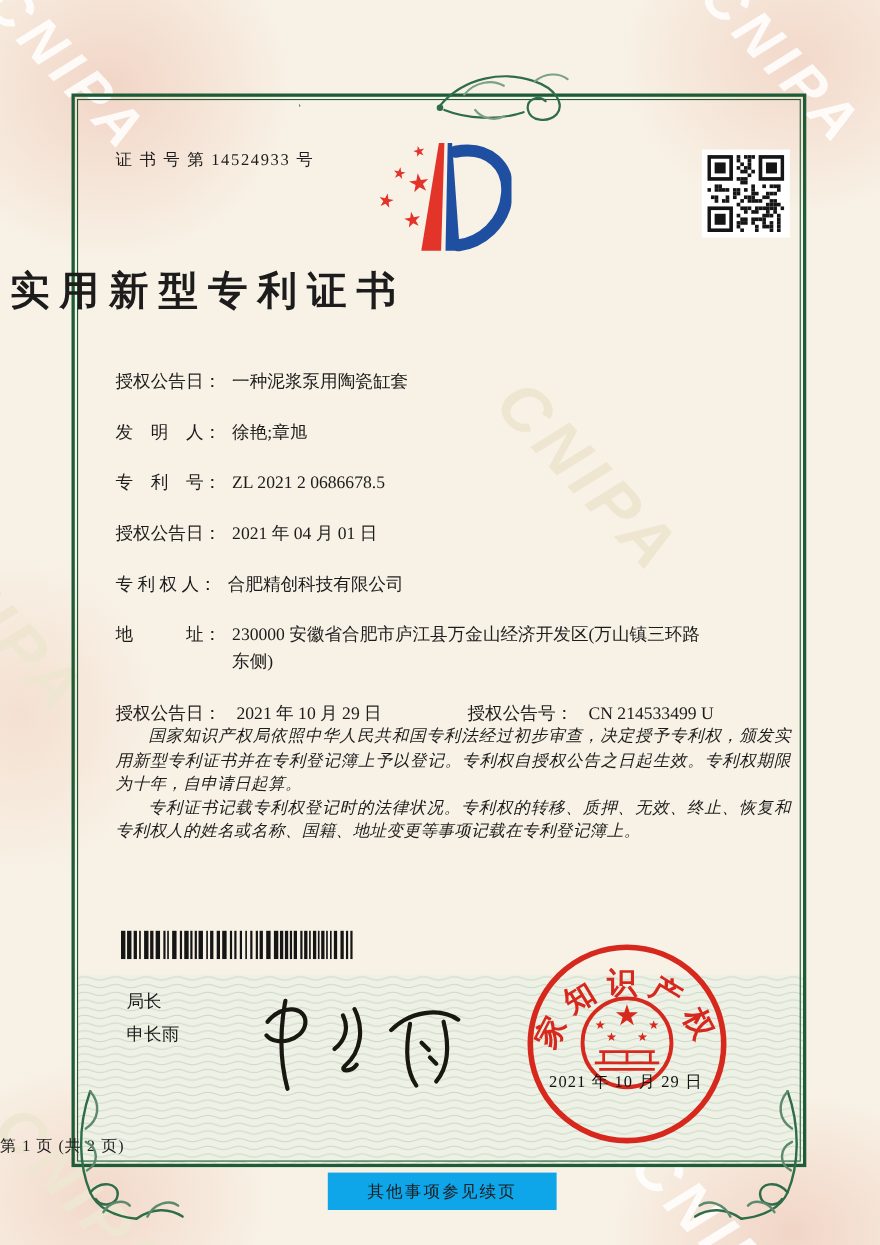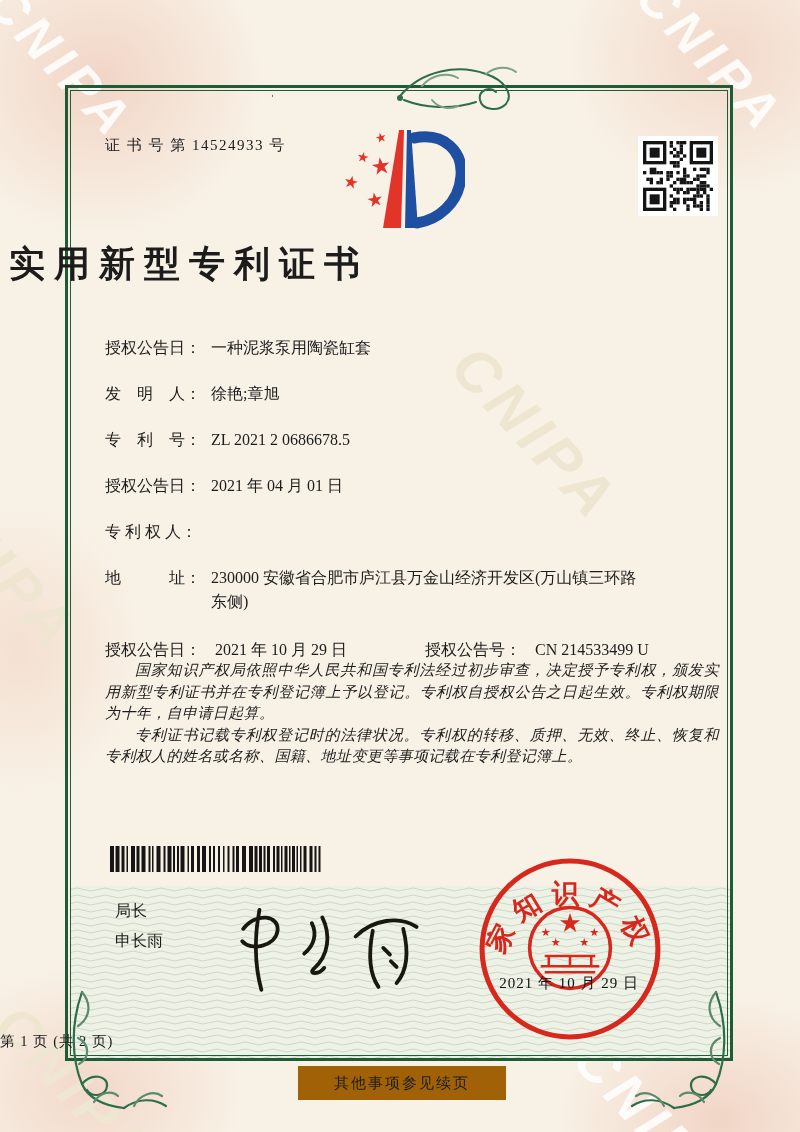--- a/index.html
+++ b/index.html
@@ -53,21 +53,21 @@
   .barcode{left:110px;top:846px;z-index:3;}
   
   .signblock{left:115px;top:896px;font-size:16px;line-height:30px;z-index:3;}
   .signature{left:228px;top:898px;z-index:3;}
   
   .seal{left:474px;top:853px;z-index:4;}
   .sealdate{left:476px;top:974px;width:186px;text-align:center;font-size:15px;
             letter-spacing:1px;color:#111;z-index:5;}
   
   .pageinfo{left:0;top:1032px;width:772px;text-align:left;font-size:14.5px;z-index:3;letter-spacing:1px;}
-  .notebox{left:298px;top:1066px;width:208px;height:34px;background:#a16207;z-index:3;
+  .notebox{left:298px;top:1066px;width:208px;height:34px;background:#0ea5e9;z-index:3;
            display:flex;align-items:center;justify-content:center;font-size:15px;letter-spacing:2px;}
   .orn{z-index:4;}
 </style>
 </head>
 <body>
 
 <div class="tint t-tl"></div>
 <div class="tint t-tr"></div>
 <div class="tint t-ml"></div>
 <div class="tint t-bl"></div>
@@ -294,20 +294,21 @@
   <div class="frow">
     <span class="lab">专　利　号：</span>
     <span class="val">ZL 2021 2 0686678.5</span>
   </div>
   <div class="frow">
     <span class="lab">授权公告日：</span>
     <span class="val">2021 年 04 月 01 日</span>
   </div>
   <div class="frow">
     <span class="lab">专 利 权 人：</span>
+    <span class="val">合肥精创科技有限公司</span>
   </div>
   <div class="frow frow-addr">
     <span class="lab">地　　　址：</span>
     <span class="val">230000 安徽省合肥市庐江县万金山经济开发区(万山镇三环路东侧)</span>
   </div>
   <div class="frow grant">
     <span class="pair1">
       <span class="lab">授权公告日：</span>
       <span class="val">2021 年 10 月 29 日</span>
     </span>

